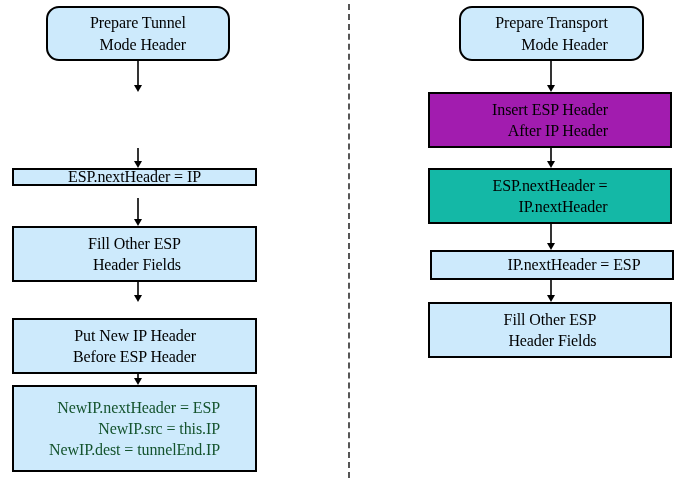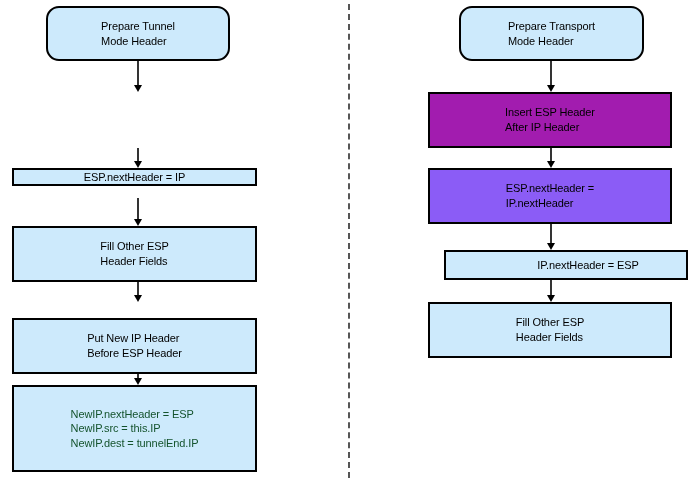--- a/index.html
+++ b/index.html
@@ -15,26 +15,27 @@
     font-family: "Liberation Sans", sans-serif;
     overflow: hidden;
   }
   .node {
     position: absolute;
     box-sizing: border-box;
     border: 2px solid #000000;
     display: flex;
     align-items: center;
     justify-content: center;
-    text-align: left;
+    text-align: right;
     color: #000000;
-    font-size: 11px;
+    font-size: 16px;
     line-height: 1.32;
     letter-spacing: -0.1px;
     white-space: pre-line;
+    font-family: Liberation Serif, serif;
   }
   .node.terminator {
     border-radius: 13px;
   }
   .divider {
     position: absolute;
     top: 4px;
     bottom: 4px;
     width: 0;
     border-left: 2px dashed #555555;
@@ -112,18 +113,18 @@
     <div class="connector" style="left: 545px; top: 280px; width: 12px; height: 22px;">
       <svg width="12" height="22" viewBox="0 0 12 22">
         <line x1="6" y1="0" x2="6" y2="17" stroke="#000000" stroke-width="1.6"></line>
         <polygon points="6,22 2,15 10,15" fill="#000000"></polygon>
       </svg>
     </div>
     <div class="node terminator" style="left: 459px; top: 6px; width: 185px; height: 55px; background: rgb(205, 234, 252); border-color: rgb(0, 0, 0); color: rgb(0, 0, 0);">Prepare Transport
 Mode Header</div>
     <div class="node" style="left: 428px; top: 92px; width: 244px; height: 56px; background: #a21caf; border-color: rgb(0, 0, 0); color: rgb(0, 0, 0);">Insert ESP Header
 After IP Header</div>
-    <div class="node" style="left: 428px; top: 168px; width: 244px; height: 56px; background: #8b5cf6; border-color: rgb(0, 0, 0); color: rgb(0, 0, 0);">ESP.nextHeader =
+    <div class="node" style="left: 428px; top: 168px; width: 244px; height: 56px; background: #14b8a6; border-color: rgb(0, 0, 0); color: rgb(0, 0, 0);">ESP.nextHeader =
 IP.nextHeader</div>
-    <div class="node" style="left: 444px; top: 250px; width: 244px; height: 30px; background: rgb(205, 234, 252); border-color: rgb(0, 0, 0); color: rgb(0, 0, 0); padding-left: 44px;">IP.nextHeader = ESP</div>
+    <div class="node" style="left: 430px; top: 250px; width: 244px; height: 30px; background: rgb(205, 234, 252); border-color: rgb(0, 0, 0); color: rgb(0, 0, 0); padding-left: 44px;">IP.nextHeader = ESP</div>
     <div class="node" style="left: 428px; top: 302px; width: 244px; height: 56px; background: rgb(205, 234, 252); border-color: rgb(0, 0, 0); color: rgb(0, 0, 0);">Fill Other ESP
 Header Fields</div>
   </div>
 
 </body></html>

